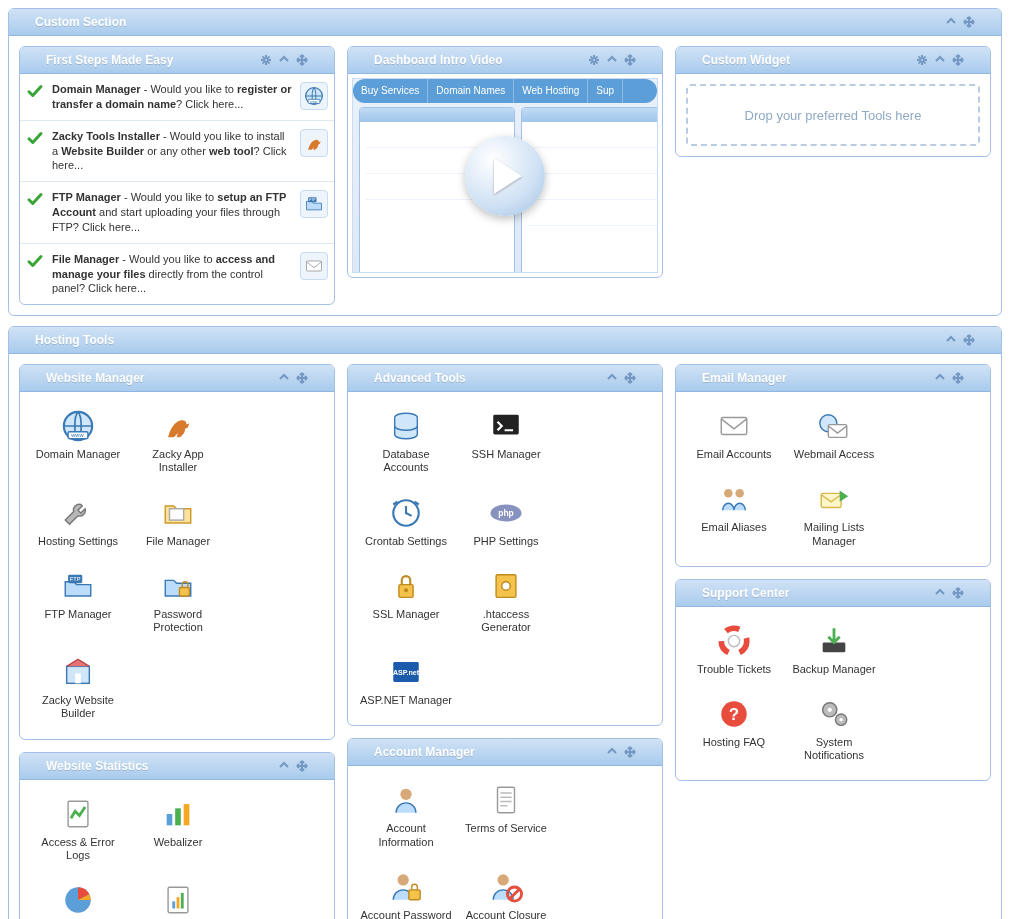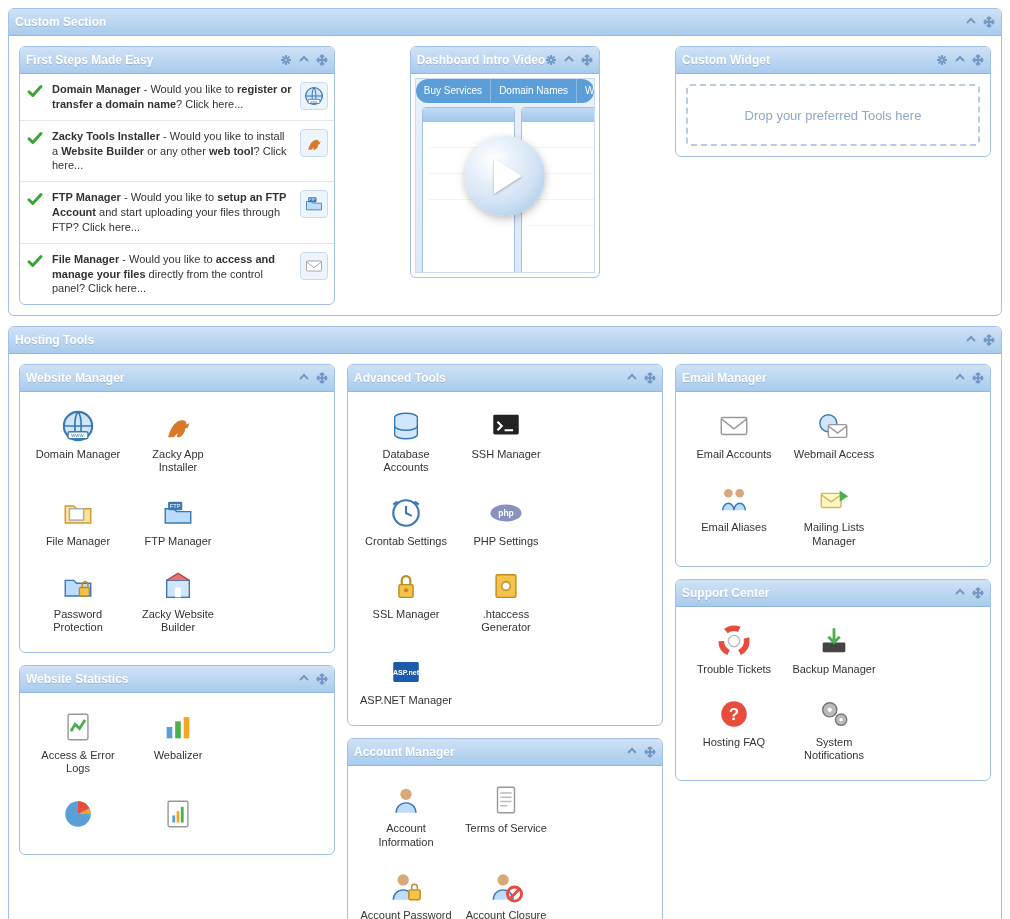--- a/index.html
+++ b/index.html
@@ -18,39 +18,39 @@
     background: #fff;
     margin-bottom: 10px;
     overflow: hidden;
   }
   .panel .panel { margin-bottom: 0; }
   .panel-header {
     background: linear-gradient(#d0e2f5, #a9cbed);
     color: #fff;
     font-weight: bold;
     font-size: 12px;
-    padding: 6px 6px;
+    padding: 6px 26px;
     display: flex;
     align-items: center;
     justify-content: space-between;
     text-shadow: 0 1px 0 rgba(0,0,0,.15);
     border-bottom: 1px solid #8fb7e0;
   }
   .panel-header .title { flex: 1; }
   .panel-header .hicons { display: flex; gap: 6px; }
   .hicon {
     width: 12px; height: 12px; display: inline-flex; align-items:center; justify-content:center;
     opacity:.9; cursor: pointer;
   }
   .hicon svg { width:12px; height:12px; stroke:#6c92be; fill:none; stroke-width:2; }
   .panel-body { padding: 10px; }
   .cols { display: flex; gap: 12px; align-items: flex-start; }
   .col { display: flex; flex-direction: column; gap: 12px; }
   .col-1 { width: 320px; }
-  .col-2 { width: 320px; align-items: center; }
+  .col-2 { width: 320px; }
   .col-3 { width: 320px; }
 
   
   .step-list { display:flex; flex-direction: column; }
   .step-item {
     display:flex; gap:8px; align-items:flex-start;
     padding:8px 6px; border-bottom:1px solid #e0e8f2; cursor:pointer;
   }
   .step-item:last-child { border-bottom:none; }
   .step-check {
@@ -512,20 +512,28 @@
                   <div class="ticon">
                     <svg>
                       <use href="#i-kangaroo"></use>
                     </svg>
                   </div>
                   <div class="tlabel">Zacky App Installer</div>
                 </div>
                 <div class="tool">
                   <div class="ticon">
                     <svg>
+                      <use href="#i-wrench"></use>
+                    </svg>
+                  </div>
+                  <div class="tlabel">Hosting Settings</div>
+                </div>
+                <div class="tool">
+                  <div class="ticon">
+                    <svg>
                       <use href="#i-folder"></use>
                     </svg>
                   </div>
                   <div class="tlabel">File Manager</div>
                 </div>
                 <div class="tool">
                   <div class="ticon">
                     <svg>
                       <use href="#i-ftp"></use>
                     </svg>

